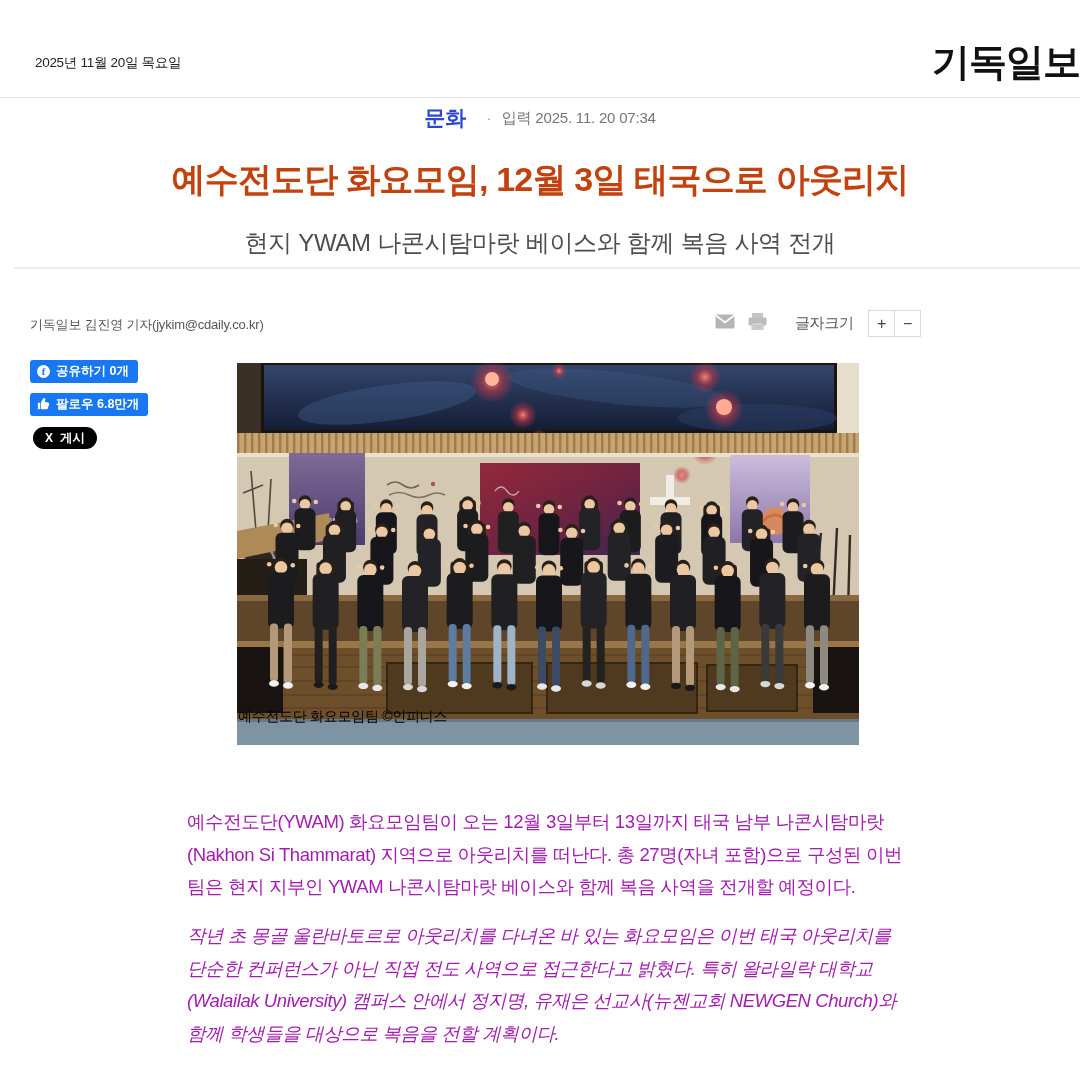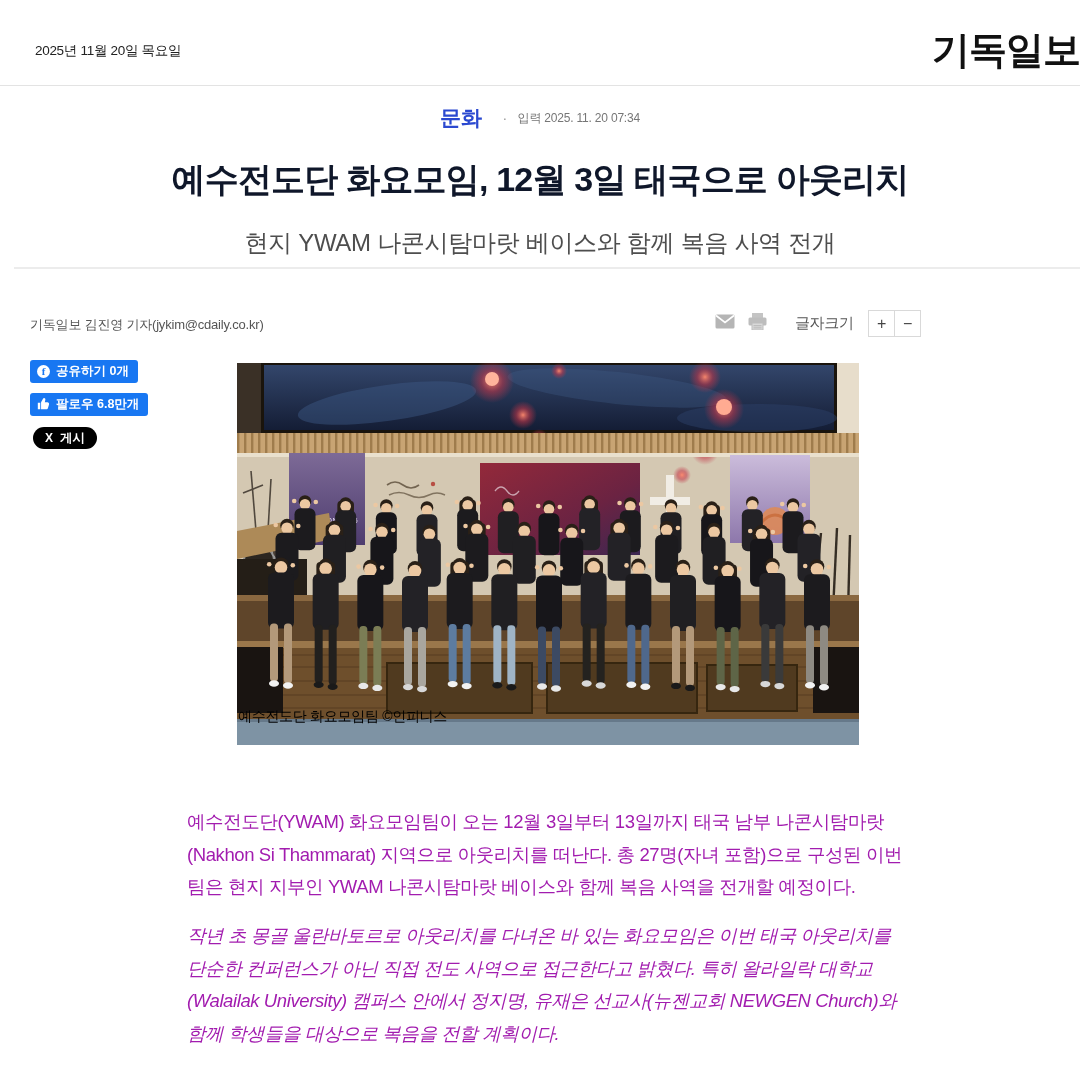--- a/index.html
+++ b/index.html
@@ -1,31 +1,31 @@
 <!DOCTYPE html>
 <html><head>
 <meta charset="utf-8">
 <style>
   html,body{margin:0;padding:0;background:#fff;}
   body{font-family:"Liberation Sans","DejaVu Sans",sans-serif;color:#222;}
   .page{position:relative;width:1080px;height:1080px;background:#fff;overflow:hidden;}
 
   
-  .header{position:absolute;left:0;top:4px;width:1080px;height:81px;background:#fff;border-bottom:1px solid #e3e3e3;}
+  .header{position:absolute;left:0;top:16px;width:1080px;height:81px;background:#fff;border-bottom:1px solid #e3e3e3;}
   .header-date{position:absolute;left:35px;top:38px;font-size:13.5px;color:#222;letter-spacing:-0.3px;}
   .logo{position:absolute;left:0;top:21px;width:1080px;text-align:right;font-size:38px;font-weight:900;color:#111;letter-spacing:-1px;cursor:pointer;}
 
   
   .meta-row{position:absolute;left:0;top:104px;width:1080px;text-align:center;}
   .meta-category{display:inline-block;font-size:21px;font-weight:700;color:#2b49d0;vertical-align:middle;cursor:pointer;}
   .meta-dot{display:inline-block;font-size:14px;color:#999;margin:0 6px 0 16px;vertical-align:middle;}
-  .meta-time{display:inline-block;font-size:12px;color:#767676;vertical-align:middle;letter-spacing:-0.2px;}
-
-  
-  .headline{position:absolute;left:60px;top:158px;width:960px;text-align:center;font-size:34px;line-height:42px;font-weight:800;color:#0f172a;letter-spacing:-0.8px;margin:0;}
+  .meta-time{display:inline-block;font-size:15px;color:#767676;vertical-align:middle;letter-spacing:-0.2px;}
+
+  
+  .headline{position:absolute;left:60px;top:158px;width:960px;text-align:center;font-size:34px;line-height:42px;font-weight:800;color:#c2410c;letter-spacing:-0.8px;margin:0;}
   .subheadline{position:absolute;left:60px;top:227px;width:960px;text-align:center;font-size:24px;font-weight:500;color:#4e4e4e;letter-spacing:-0.3px;margin:0;}
   .divider{position:absolute;left:14px;right:0;top:267px;height:2px;background:#ececec;}
 
   
   .byline{position:absolute;left:30px;top:316px;font-size:13px;color:#555;letter-spacing:-0.2px;}
   .tools{position:absolute;left:715px;top:310px;height:30px;}
   .tool-icon{display:inline-block;vertical-align:middle;margin-right:9px;cursor:pointer;}
   .fontsize-label{display:inline-block;vertical-align:middle;font-size:15px;color:#555;margin:0 10px 0 14px;letter-spacing:-0.3px;}
   .size-btns{display:inline-flex;vertical-align:middle;}
   .size-btn{width:27px;height:27px;border:1px solid #d9d9d9;background:#fff;display:flex;align-items:center;justify-content:center;font-size:16px;color:#444;cursor:pointer;box-sizing:border-box;}

